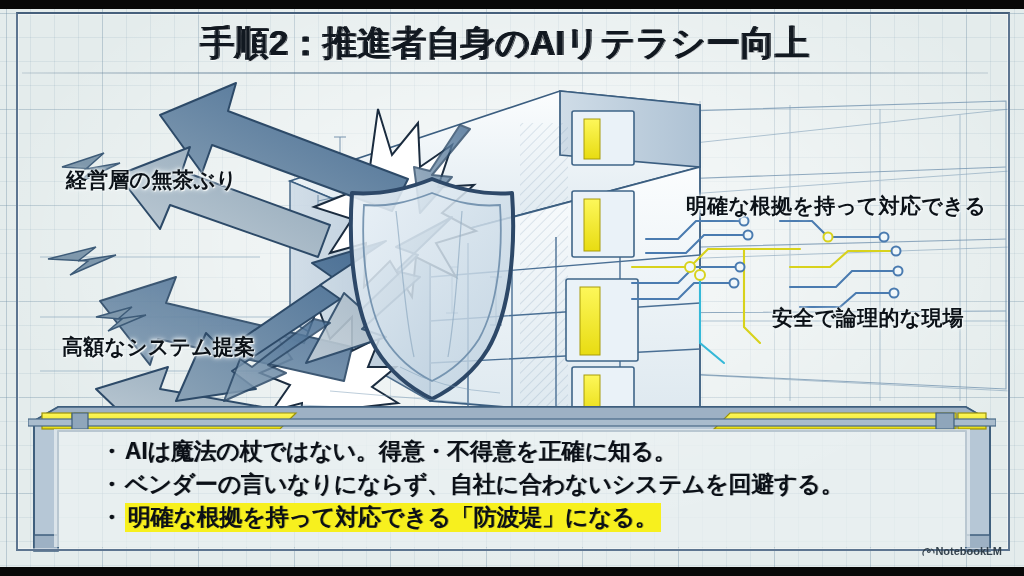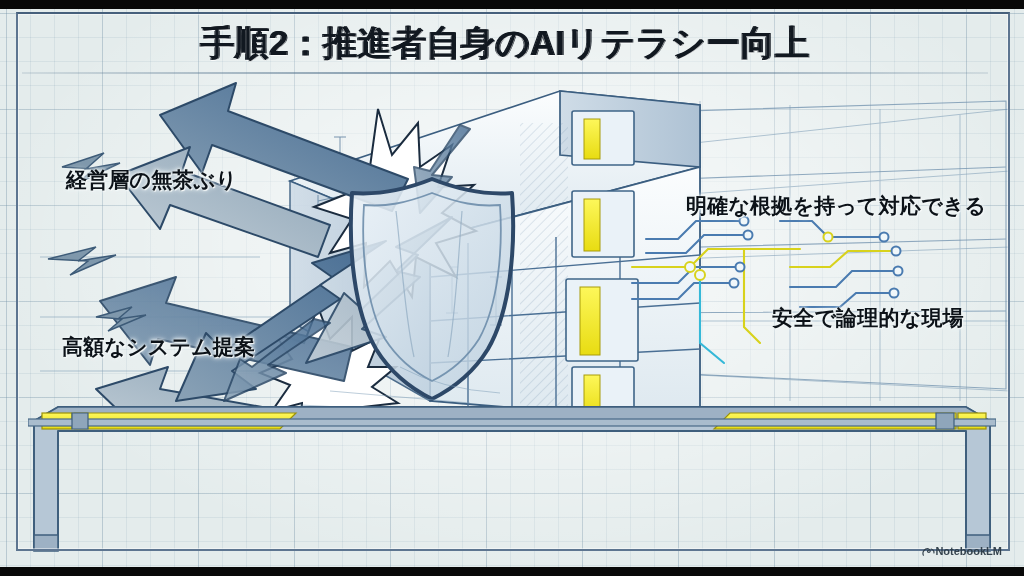--- a/index.html
+++ b/index.html
@@ -263,20 +263,33 @@
         <rect x="930" y="10" width="28" height="16" fill="url(#yel)" stroke="#9c9208" stroke-width="1.2"></rect>
 
         <rect x="0" y="16" width="968" height="7" fill="#a9bccd" stroke="#4a6a88" stroke-width="1.2"></rect>
         <path d="M44 10 L60 10 L60 26 L44 26 Z" fill="#8fa6bb" stroke="#3f5f7d" stroke-width="1.2"></path>
         <path d="M908 10 L926 10 L926 26 L908 26 Z" fill="#8fa6bb" stroke="#3f5f7d" stroke-width="1.2"></path>
 
         <path d="M6 132 L30 132 L30 148 L6 148 Z" fill="#9db1c4" stroke="#3f5f7d" stroke-width="1.6"></path>
         <path d="M938 132 L962 132 L962 148 L938 148 Z" fill="#9db1c4" stroke="#3f5f7d" stroke-width="1.6"></path>
       </svg>
 
+      <div class="panel-body">
+        <div class="bullets">
+          <div class="bullet">
+            <span class="dot">・</span><span>AIは魔法の杖ではない。得意・不得意を正確に知る。</span>
+          </div>
+          <div class="bullet">
+            <span class="dot">・</span><span>ベンダーの言いなりにならず、自社に合わないシステムを回避する。</span>
+          </div>
+          <div class="bullet">
+            <span class="dot">・</span><span class="hl">明確な根拠を持って対応できる「防波堤」になる。</span>
+          </div>
+        </div>
+      </div>
     </div>
 
     <div class="title-zone">
       <div class="title">手順2：推進者自身のAIリテラシー向上</div>
       <div class="title-rule"></div>
     </div>
 
     <div class="frame"></div>
 
     <div class="wm">

